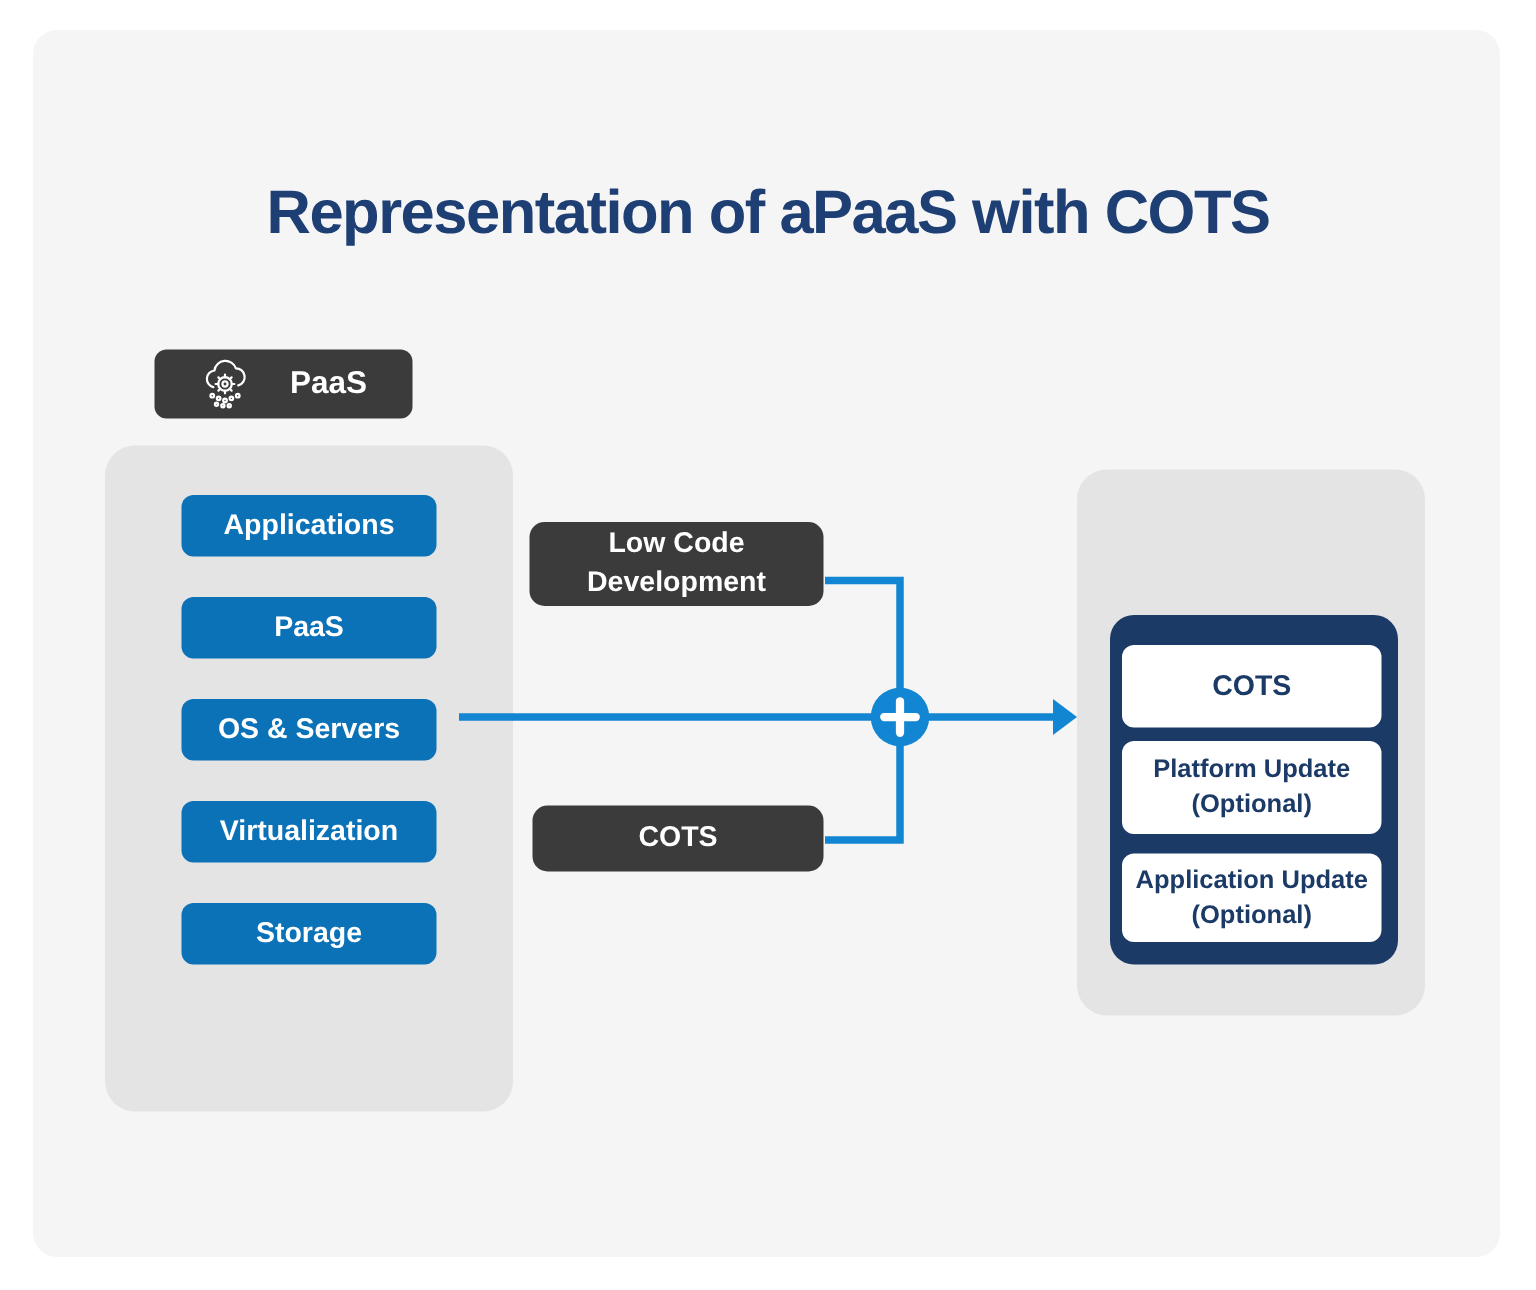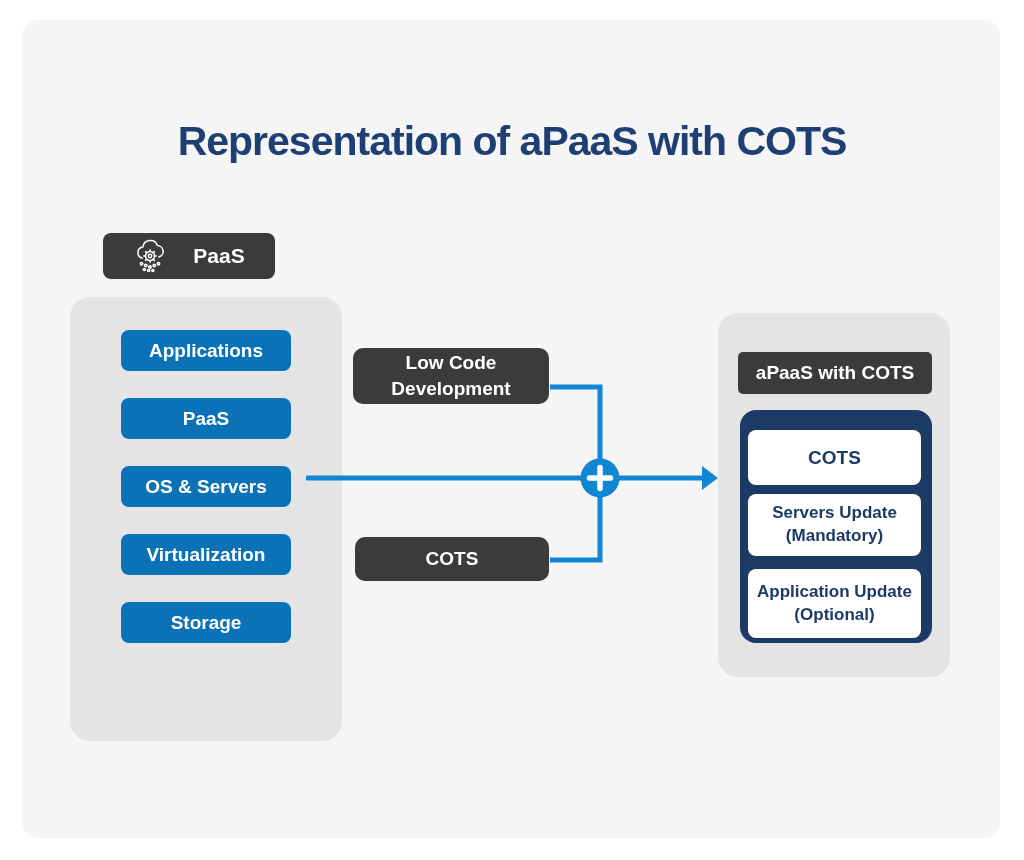--- a/index.html
+++ b/index.html
@@ -55,21 +55,21 @@
   .result-header{position:absolute;left:20px;top:39px;width:194px;height:42px;
                  background:var(--dark-gray);border-radius:5px;color:#fff;font-size:19px;
                  font-weight:700;display:flex;align-items:center;justify-content:center;}
   .navy-box{position:absolute;left:22px;top:97px;width:192px;height:233px;
             background:var(--navy);border-radius:16px;}
   .white-item{position:absolute;left:8px;width:173px;background:#fff;border-radius:8px;
               color:var(--navy);font-size:17px;font-weight:700;display:flex;align-items:center;
               justify-content:center;text-align:center;line-height:1.35;padding:0 6px;}
   .wi-0{top:20px;height:55px;font-size:19px;}
   .wi-1{top:84px;height:62px;}
-  .wi-2{top:159px;height:69px;}
+  .wi-2{top:159px;height:59px;}
 </style>
 </head>
 <body>
 
 <div class="canvas">
   <div class="sheet"></div>
 
   <div class="title">Representation of aPaaS with COTS</div>
 
   <div class="paas-chip">
@@ -105,20 +105,19 @@
     <line x1="306" y1="478" x2="704" y2="478"></line>
     <polygon class="head" points="702,466 718,478 702,490"></polygon>
     <circle class="merge-circle" cx="600" cy="478" r="19.5"></circle>
     <path class="plus" d="M600 467.5v21M589.5 478h21"></path>
   </svg>
 
   <div class="mid-box lowcode">Low Code Development</div>
   <div class="mid-box cotsmid">COTS</div>
 
   <div class="result-panel">
-    <div class="result-header">aPaaS with COTS</div>
     <div class="navy-box">
       <div class="white-item wi-0">COTS</div>
-      <div class="white-item wi-1">Servers Update (Mandatory)</div>
+      <div class="white-item wi-1">Platform Update (Optional)</div>
       <div class="white-item wi-2">Application Update (Optional)</div>
     </div>
   </div>
 </div>
 
 </body></html>

